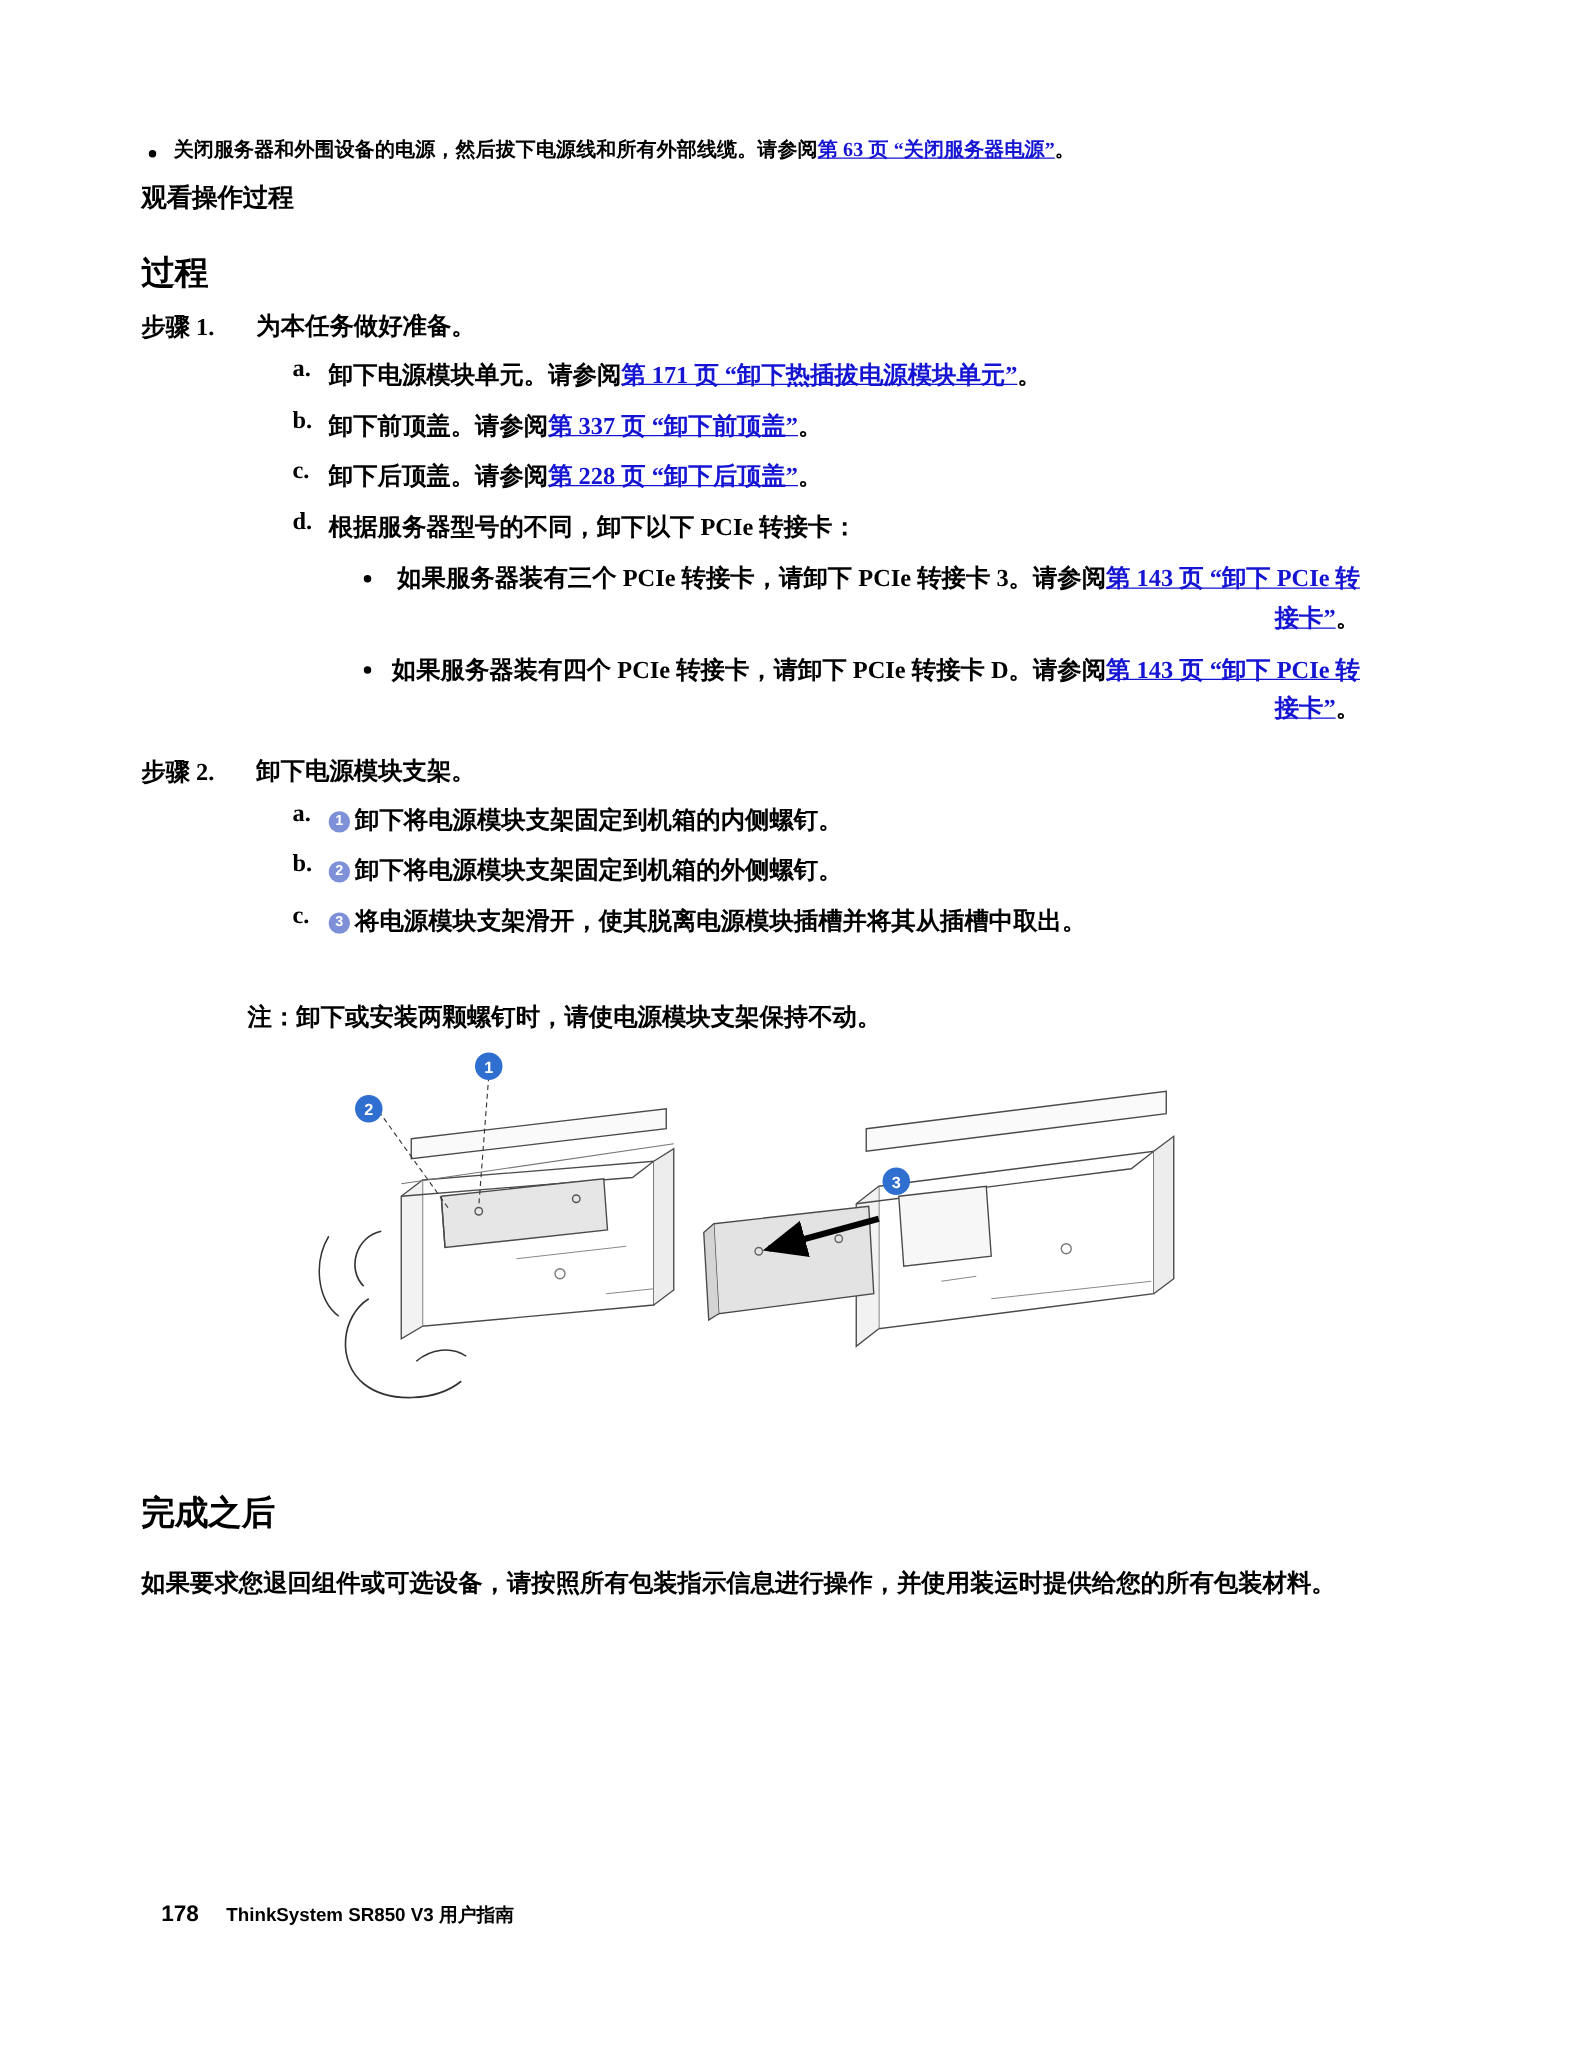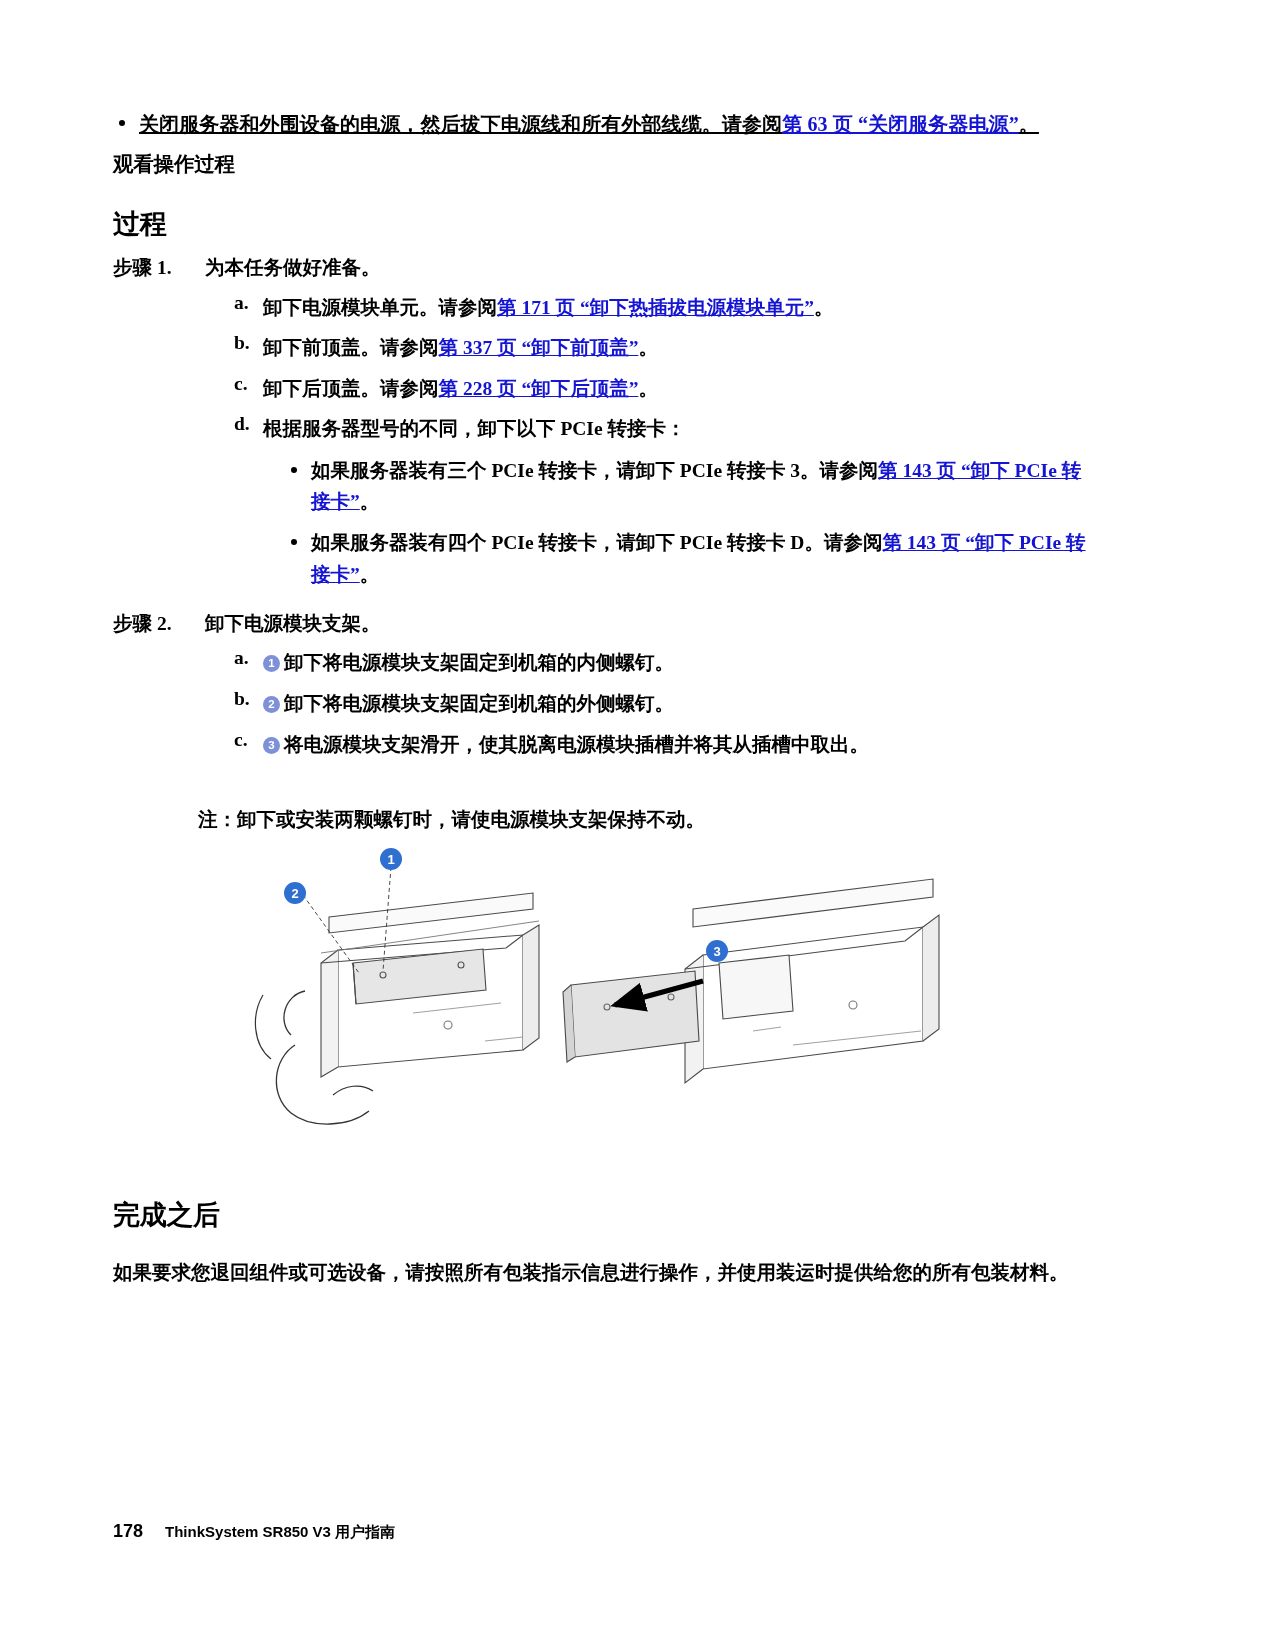--- a/index.html
+++ b/index.html
@@ -21,25 +21,24 @@
   }
   .content {
     position: absolute;
     left: 113px;
     top: 108px;
     width: 975px;
   }
 
   
   .t {
-    font-size: 20px;
+    font-size: 16px;
     line-height: 1.62;
     font-weight: bold;
     letter-spacing: 0.1px;
-    text-decoration: underline;
   }
   .link {
     color: #1414d2;
     font-weight: bold;
   }
 
   
   ul.bullets {
     list-style: none;
     margin: 0;
@@ -122,20 +121,21 @@
     font-size: 19.5px;
     font-weight: bold;
     line-height: 1.62;
   }
 
   
   ul.inner-bullets {
     list-style: none;
     margin: 10px 0 4px 22px;
     padding: 0;
+    text-align: right;
   }
   ul.inner-bullets > li {
     position: relative;
     padding-left: 26px;
     margin-bottom: 9px;
     font-size: 19.5px;
     font-weight: bold;
     line-height: 1.62;
   }
   ul.inner-bullets > li::before {
@@ -194,21 +194,21 @@
   .closing-p {
     margin-top: 24px;
     font-size: 19.5px;
     font-weight: bold;
     line-height: 1.62;
   }
 
   
   .footer {
     position: absolute;
-    left: 113px;
+    left: 129px;
     bottom: 108px;
     display: flex;
     align-items: baseline;
     font-family: "Liberation Sans", sans-serif;
     text-align: right;
   }
   .footer-page {
     font-size: 18px;
     font-weight: bold;
     margin-right: 22px;

